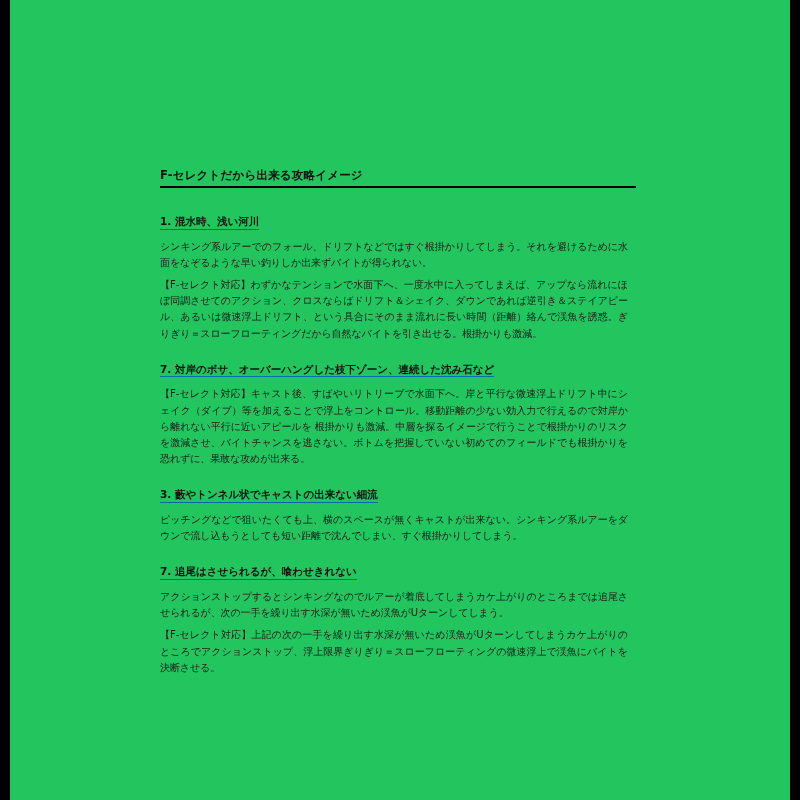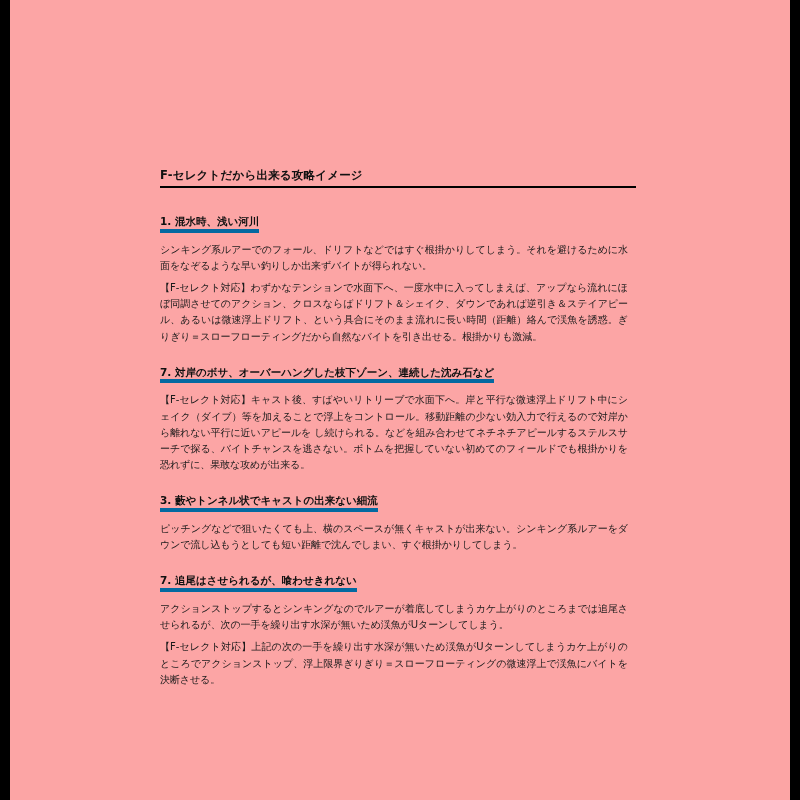--- a/index.html
+++ b/index.html
@@ -10,21 +10,21 @@
     width: 800px;
     height: 800px;
     background: #ffffff;
     font-family: "DejaVu Sans", "Liberation Sans", sans-serif;
     overflow: hidden;
   }
   .page {
     position: relative;
     width: 800px;
     height: 800px;
-    background: #fca5a5;
+    background: #22c55e;
     box-sizing: border-box;
   }
   .frame-left {
     position: absolute;
     left: 0;
     top: 0;
     width: 10px;
     height: 800px;
     background: #000000;
   }
@@ -55,21 +55,21 @@
     line-height: 1.3;
   }
   .section {
     margin-bottom: 16px;
   }
   .section-heading {
     font-size: 10.5px;
     font-weight: bold;
     color: #111111;
     display: inline-block;
-    border-bottom: 4px solid #0369a1;
+    border-bottom: 1px solid #0369a1;
     padding-bottom: 0px;
     margin-bottom: 9px;
     line-height: 1.3;
   }
   .para {
     font-size: 10px;
     color: #1a1a1a;
     line-height: 1.62;
     text-align: justify;
     margin: 0 8px 6px 0;
@@ -93,21 +93,21 @@
     </div>
 
     <div class="section">
       <div class="section-heading">1. 混水時、浅い河川</div>
       <p class="para">シンキング系ルアーでのフォール、ドリフトなどではすぐ根掛かりしてしまう。それを避けるために水面をなぞるような早い釣りしか出来ずバイトが得られない。</p>
       <p class="para">【F-セレクト対応】わずかなテンションで水面下へ、一度水中に入ってしまえば、アップなら流れにほぼ同調させてのアクション、クロスならばドリフト＆シェイク、ダウンであれば逆引き＆ステイアピール、あるいは微速浮上ドリフト、という具合にそのまま流れに長い時間（距離）絡んで渓魚を誘惑。ぎりぎり＝スローフローティングだから自然なバイトを引き出せる。根掛かりも激減。</p>
     </div>
 
     <div class="section">
       <div class="section-heading">7. 対岸のボサ、オーバーハングした枝下ゾーン、連続した沈み石など</div>
-      <p class="para">【F-セレクト対応】キャスト後、すばやいリトリーブで水面下へ。岸と平行な微速浮上ドリフト中にシェイク（ダイブ）等を加えることで浮上をコントロール。移動距離の少ない効入力で行えるので対岸から離れない平行に近いアピールを し続けられる。などを組み合わせてネチネチアピールするステルスサーチで探る、バイトチャンスを逃さない。ボトムを把握していない初めてのフィールドでも根掛かりを恐れずに、果敢な攻めが出来る。</p>
+      <p class="para">【F-セレクト対応】キャスト後、すばやいリトリーブで水面下へ。岸と平行な微速浮上ドリフト中にシェイク（ダイブ）等を加えることで浮上をコントロール。移動距離の少ない効入力で行えるので対岸から離れない平行に近いアピールを 根掛かりも激減。中層を探るイメージで行うことで根掛かりのリスクを激減させ、バイトチャンスを逃さない。ボトムを把握していない初めてのフィールドでも根掛かりを恐れずに、果敢な攻めが出来る。</p>
     </div>
 
     <div class="section">
       <div class="section-heading">3. 藪やトンネル状でキャストの出来ない細流</div>
       <p class="para">ピッチングなどで狙いたくても上、横のスペースが無くキャストが出来ない。シンキング系ルアーをダウンで流し込もうとしても短い距離で沈んでしまい、すぐ根掛かりしてしまう。</p>
     </div>
 
     <div class="section">
       <div class="section-heading">7. 追尾はさせられるが、喰わせきれない</div>
       <p class="para">アクションストップするとシンキングなのでルアーが着底してしまうカケ上がりのところまでは追尾させられるが、次の一手を繰り出す水深が無いため渓魚がUターンしてしまう。</p>

